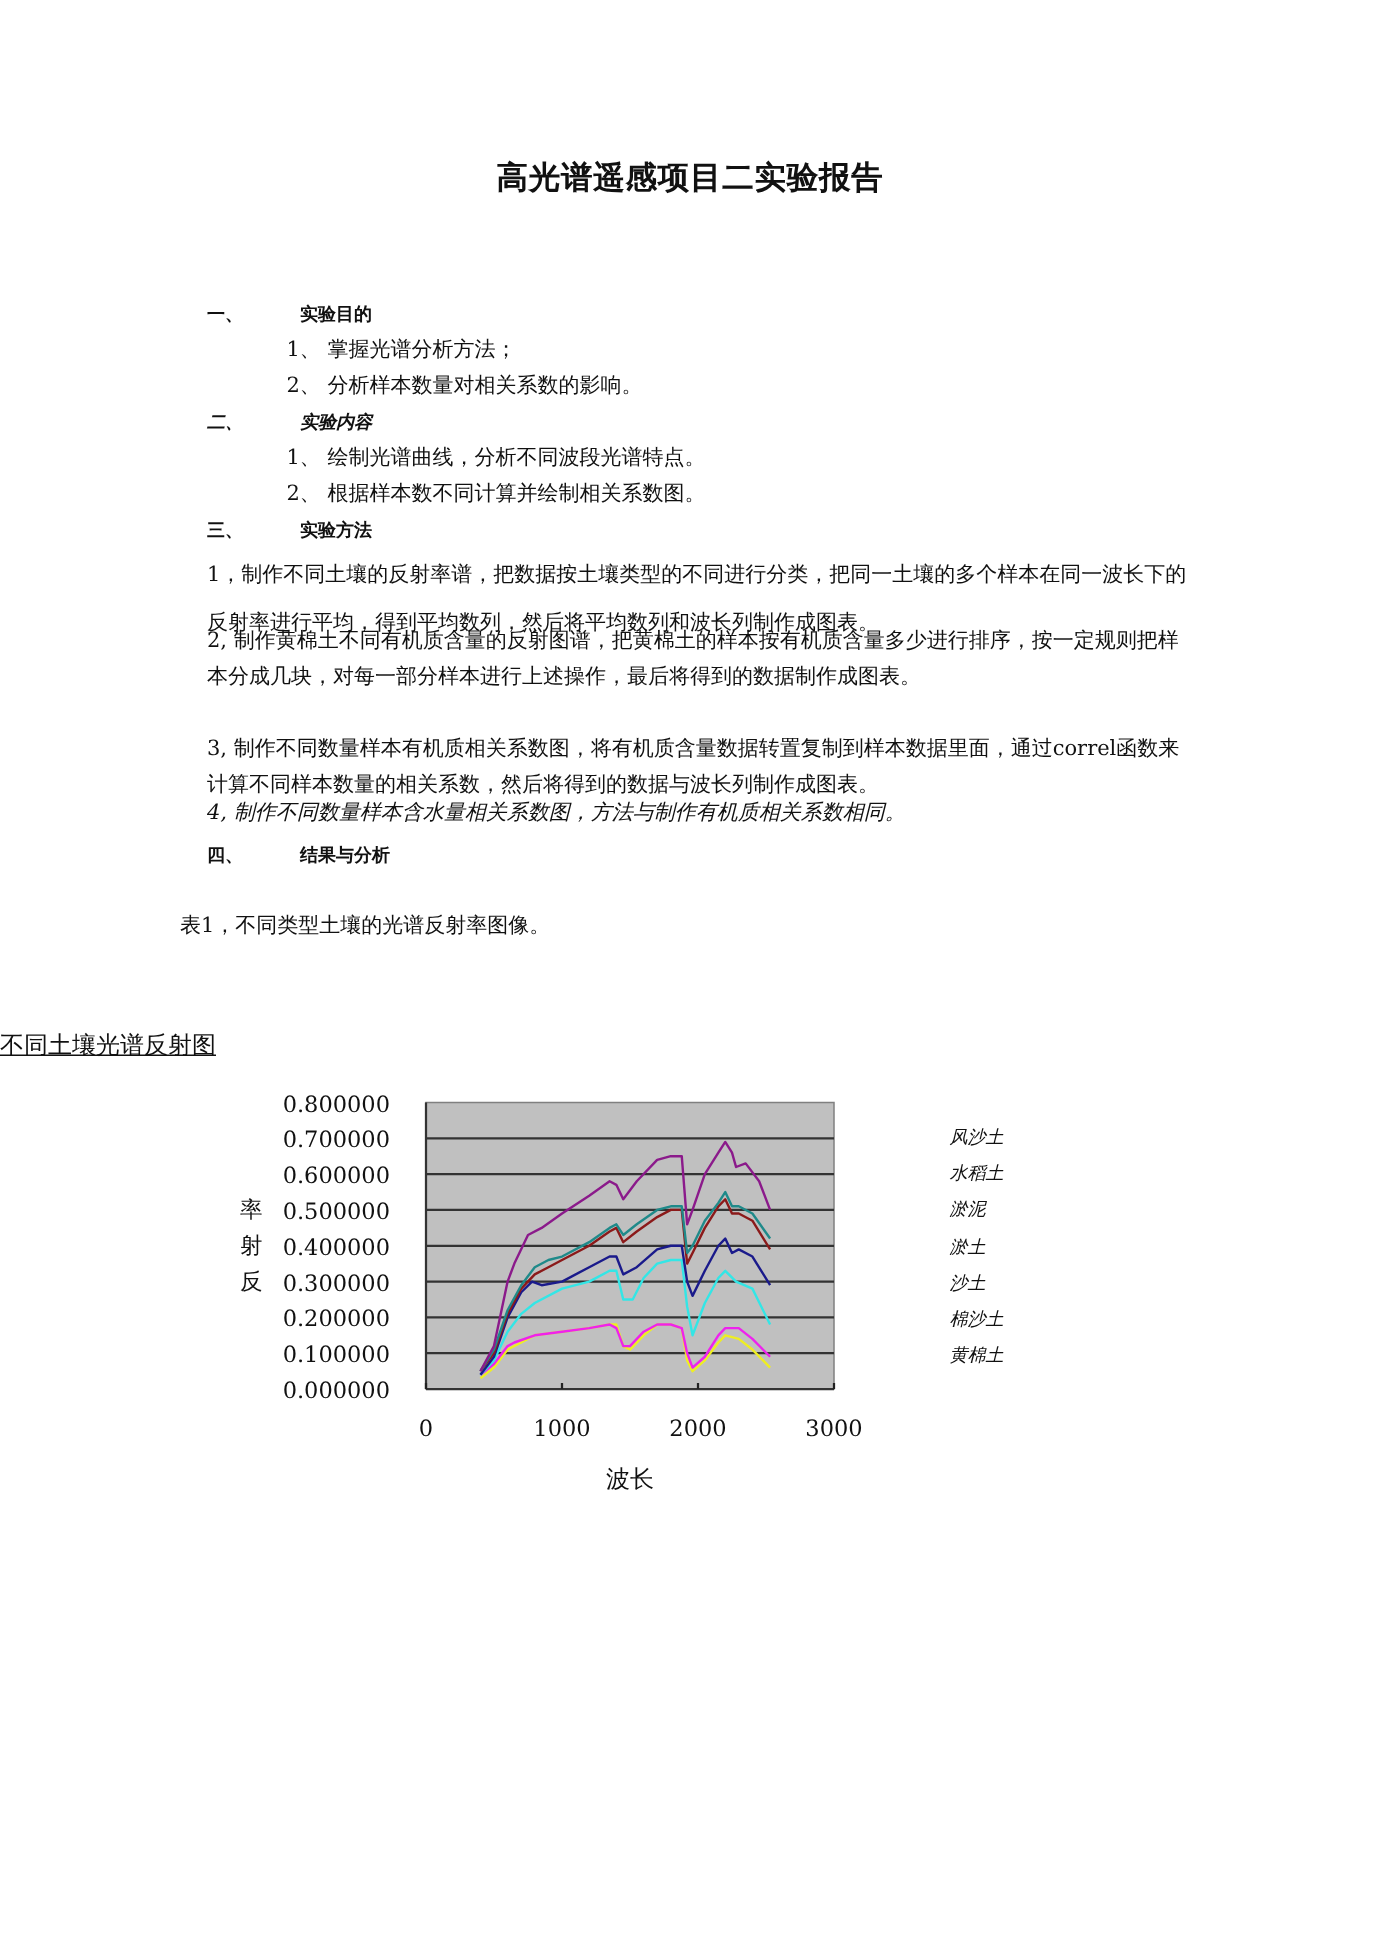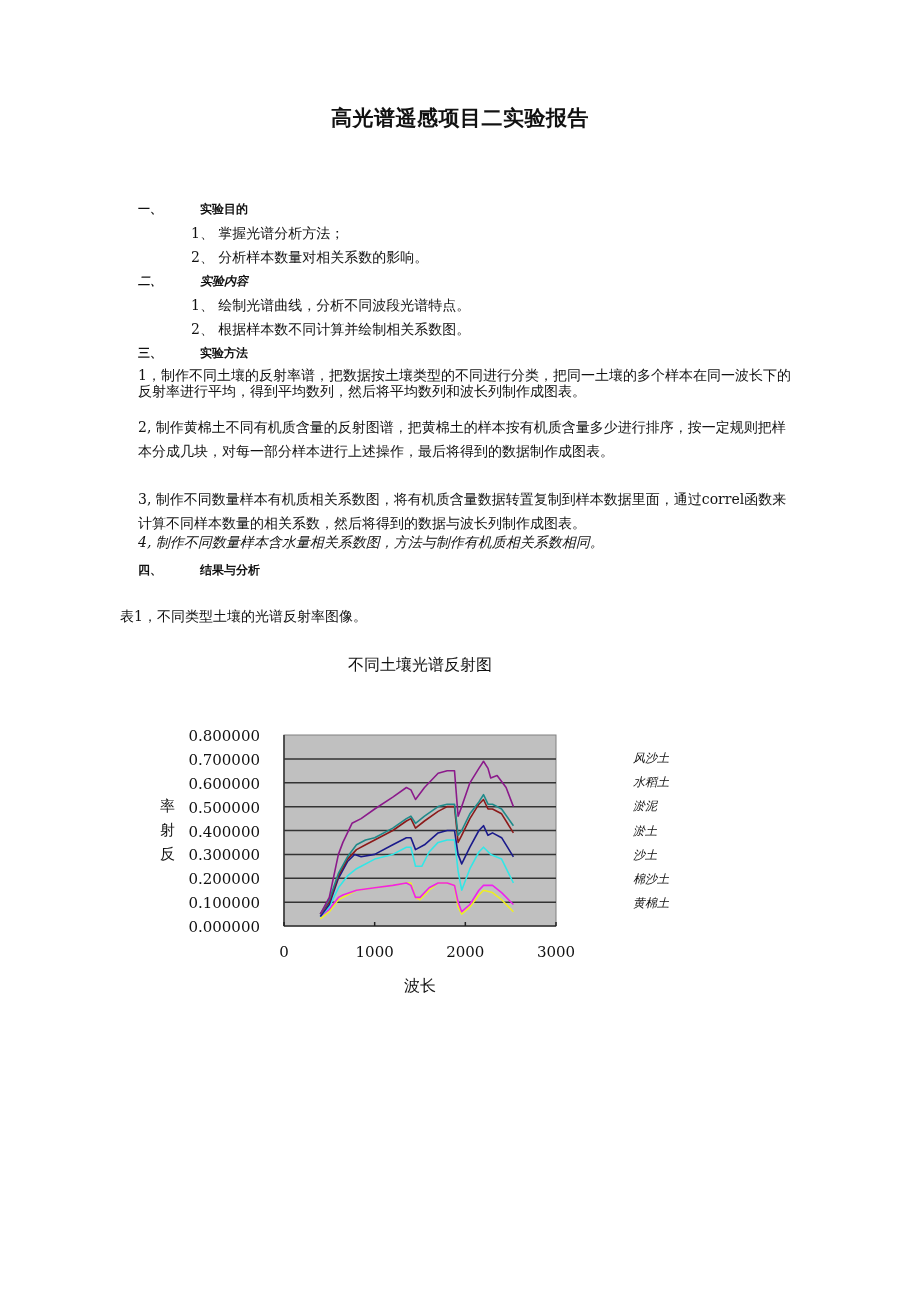--- a/index.html
+++ b/index.html
@@ -4,21 +4,21 @@
 <style>
   html, body { margin:0; padding:0; background:#ffffff; }
   body { width:920px; height:1302px; position:relative; font-family:"DejaVu Serif", serif; color:#111; }
   .title { position:absolute; top:104px; left:0; width:920px; text-align:center; font-family:"DejaVu Sans", sans-serif; font-weight:bold; font-size:21px; letter-spacing:0.5px; }
   .line { position:absolute; left:138px; font-size:14px; line-height:20px; white-space:nowrap; }
   .sec { font-family:"DejaVu Sans", sans-serif; font-weight:bold; font-size:12px; }
   .sec .num { display:inline-block; width:62px; }
   .item { left:155px;margin-left:36px; }
   .para { width:654px; white-space:normal; }
   .caption { position:absolute; left:120px; top:608px; font-size:14px; }
-  .chart-title { position:absolute; top:655px; left:0; width:840px; text-align:center; font-size:16px; }
+  .chart-title { position:absolute; top:687px; left:0; width:840px; font-size:16px;text-decoration:underline; }
   #chart-svg { position:absolute; left:0; top:0; }
   .legend { position:absolute; left:633px; top:746px; font-size:12px; line-height:24.2px;font-style:italic; }
   .ylabel { position:absolute; left:160px; font-size:15px; }
 </style>
 </head>
 <body>
 
 <div class="title">高光谱遥感项目二实验报告</div>
 
 <div class="line sec" style="top:199px;">
@@ -29,21 +29,21 @@
 
 <div class="line sec" style="top:271px;font-style:italic;">
   <span class="num">二、</span><span>实验内容</span>
 </div>
 <div class="line item" style="top:295px;">1、 绘制光谱曲线，分析不同波段光谱特点。</div>
 <div class="line item" style="top:319px;text-align:center;">2、 根据样本数不同计算并绘制相关系数图。</div>
 
 <div class="line sec" style="top:343px;">
   <span class="num">三、</span><span>实验方法</span>
 </div>
-<div class="line para" style="top:367px; line-height:16px;">1，制作不同土壤的反射率谱，把数据按土壤类型的不同进行分类，把同一土壤的多个样本在同一波长下的反射率进行平均，得到平均数列，然后将平均数列和波长列制作成图表。</div>
+<div class="line para" style="top:367px; line-height:32px;">1，制作不同土壤的反射率谱，把数据按土壤类型的不同进行分类，把同一土壤的多个样本在同一波长下的反射率进行平均，得到平均数列，然后将平均数列和波长列制作成图表。</div>
 <div class="line para" style="top:415px; line-height:24px;">2, 制作黄棉土不同有机质含量的反射图谱，把黄棉土的样本按有机质含量多少进行排序，按一定规则把样本分成几块，对每一部分样本进行上述操作，最后将得到的数据制作成图表。</div>
 <div class="line para" style="top:487px; line-height:24px;">3, 制作不同数量样本有机质相关系数图，将有机质含量数据转置复制到样本数据里面，通过correl函数来计算不同样本数量的相关系数，然后将得到的数据与波长列制作成图表。</div>
 <div class="line para" style="top:530px; line-height:24px;font-style:italic;">4, 制作不同数量样本含水量相关系数图，方法与制作有机质相关系数相同。</div>
 
 <div class="line sec" style="top:560px;font-family:Liberation Serif, serif;">
   <span class="num">四、</span><span>结果与分析</span>
 </div>
 
 <div class="caption">表1，不同类型土壤的光谱反射率图像。</div>
 

